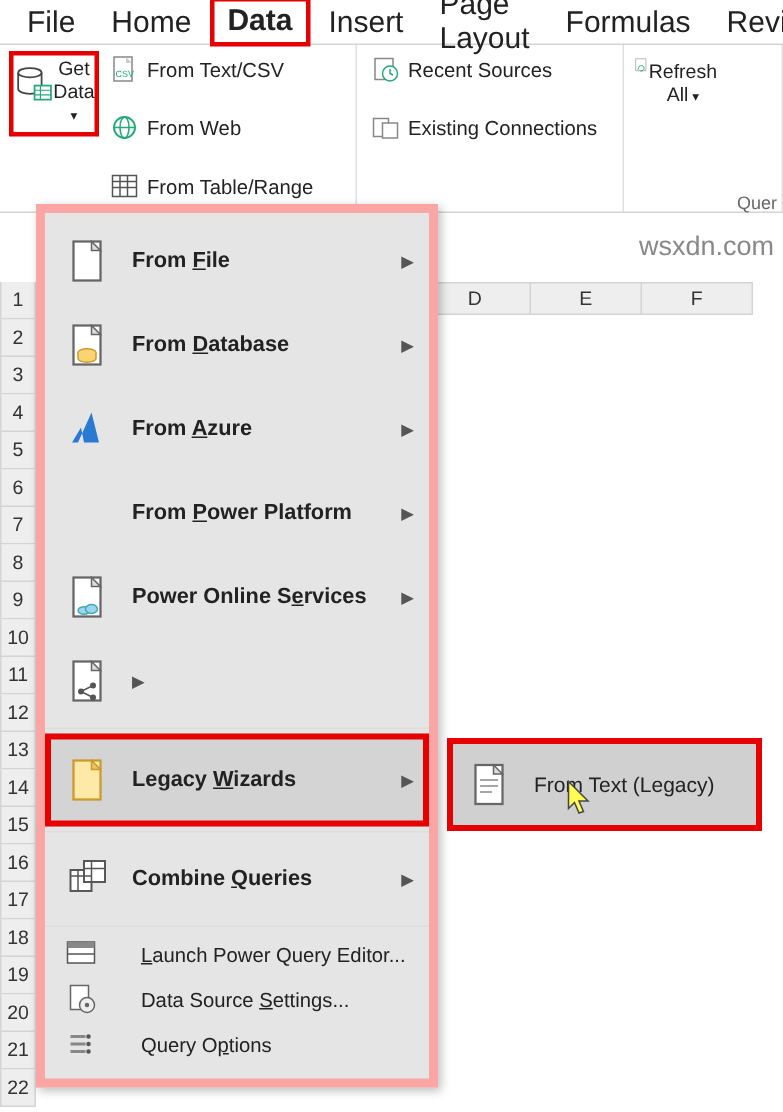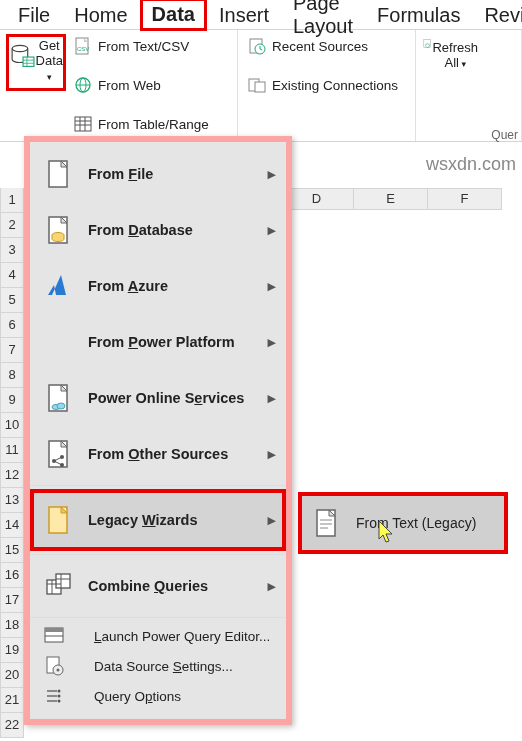--- a/index.html
+++ b/index.html
@@ -263,21 +263,20 @@
         <svg viewBox="0 0 30 30">
           <rect x="5" y="2" width="18" height="26" fill="#fff" stroke="#666" stroke-width="1.5"></rect>
           <path d="M17 2l6 6h-6z" fill="#ddd" stroke="#666"></path>
           <circle cx="10" cy="22" r="2" fill="#555"></circle>
           <circle cx="18" cy="18" r="2" fill="#555"></circle>
           <circle cx="18" cy="26" r="2" fill="#555"></circle>
           <line x1="10" y1="22" x2="18" y2="18" stroke="#555"></line>
           <line x1="10" y1="22" x2="18" y2="26" stroke="#555"></line>
         </svg>
       </span>
-    <span class="mlabel"><span>From </span><span class="accel">O</span><span>ther Sources</span></span>
     <span class="chev">▶</span>
   </div>
 
   <div class="menu-sep"></div>
 
   <div class="menu-item selected hl">
     <span class="micon">
         <svg viewBox="0 0 30 30">
           <rect x="5" y="2" width="18" height="26" fill="#ffe9a8" stroke="#cc9a2a" stroke-width="1.5"></rect>
           <path d="M17 2l6 6h-6z" fill="#eac66a" stroke="#cc9a2a"></path>

